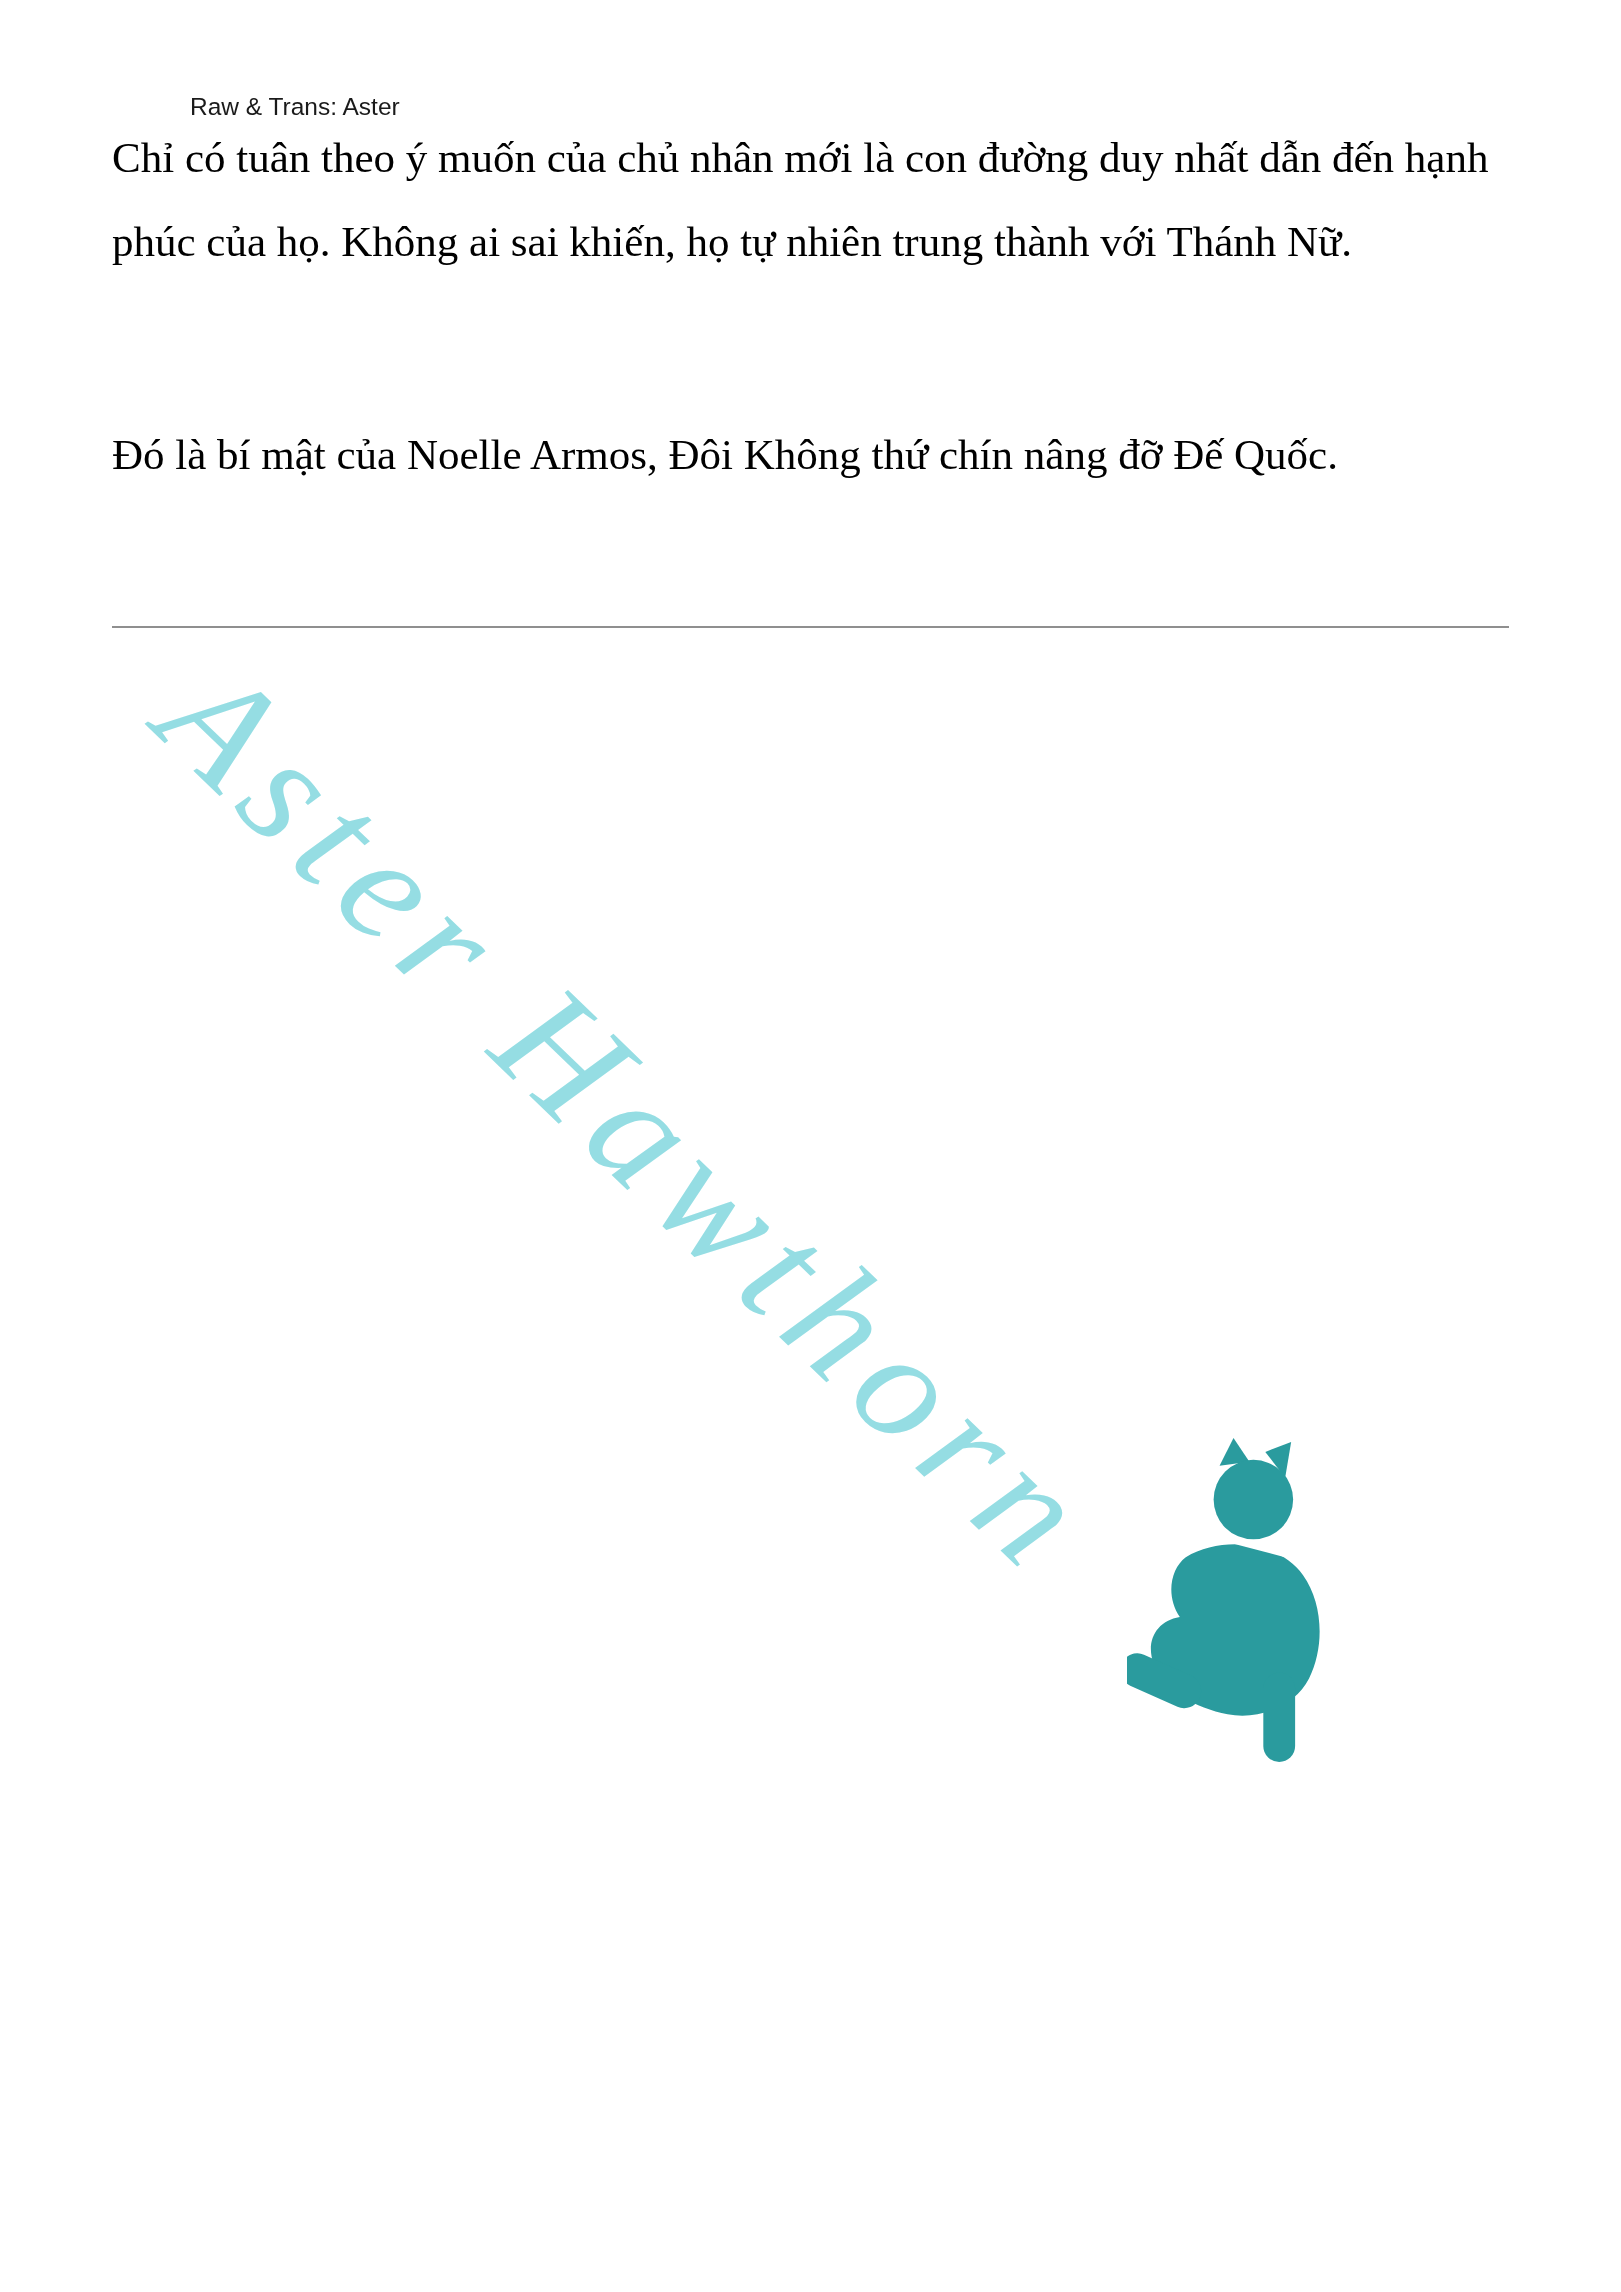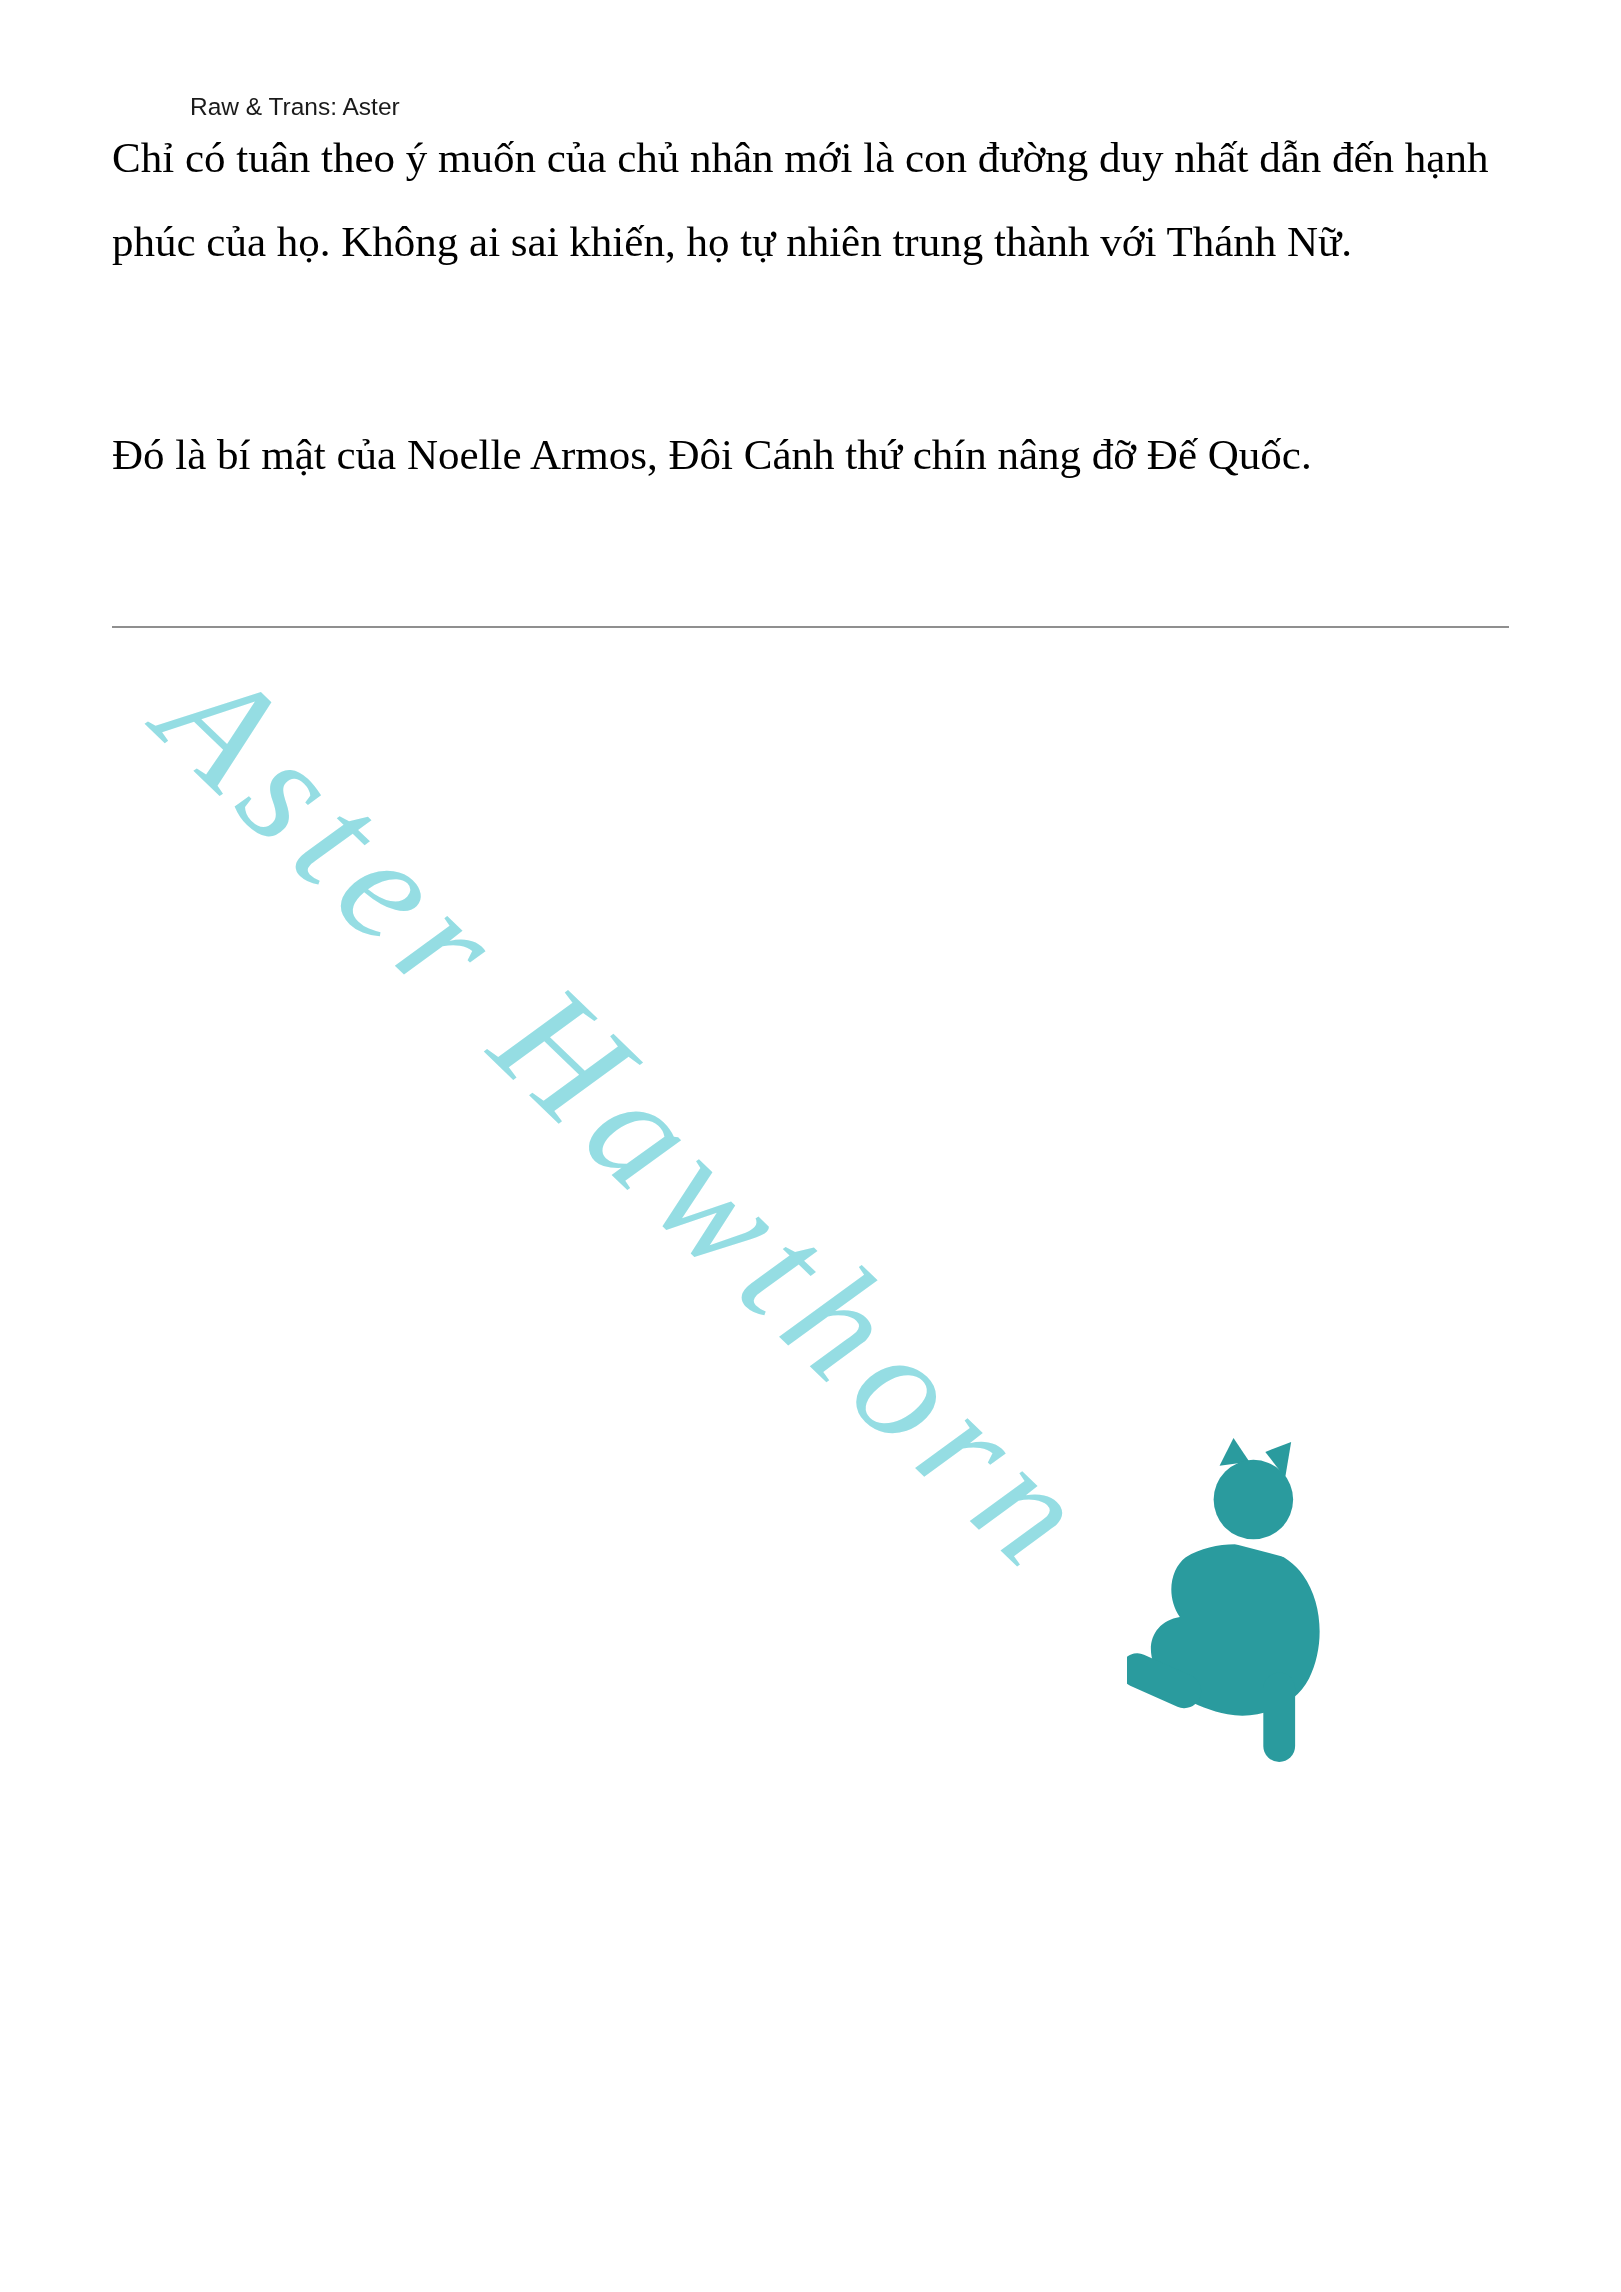--- a/index.html
+++ b/index.html
@@ -76,21 +76,21 @@
 <body>
 
 <div class="page">
 
   <div class="header-credit">Raw &amp; Trans: Aster</div>
 
   <div class="watermark">Aster Hawthorn</div>
 
   <div class="content">
     <p>Chỉ có tuân theo ý muốn của chủ nhân mới là con đường duy nhất dẫn đến hạnh phúc của họ. Không ai sai khiến, họ tự nhiên trung thành với Thánh Nữ.</p>
-    <p>Đó là bí mật của Noelle Armos, Đôi Cánh thứ chín nâng đỡ Đế Quốc.</p>
+    <p>Đó là bí mật của Noelle Armos, Đôi Không thứ chín nâng đỡ Đế Quốc.</p>
     <hr class="section-divider">
   </div>
 
   <svg class="cat" viewBox="0 0 210 330" aria-hidden="true">
 
     <path d="M58,122
              C95,100 152,106 176,140
              C196,168 198,212 182,244
              C168,272 132,286 100,280
              C68,274 36,256 26,230

